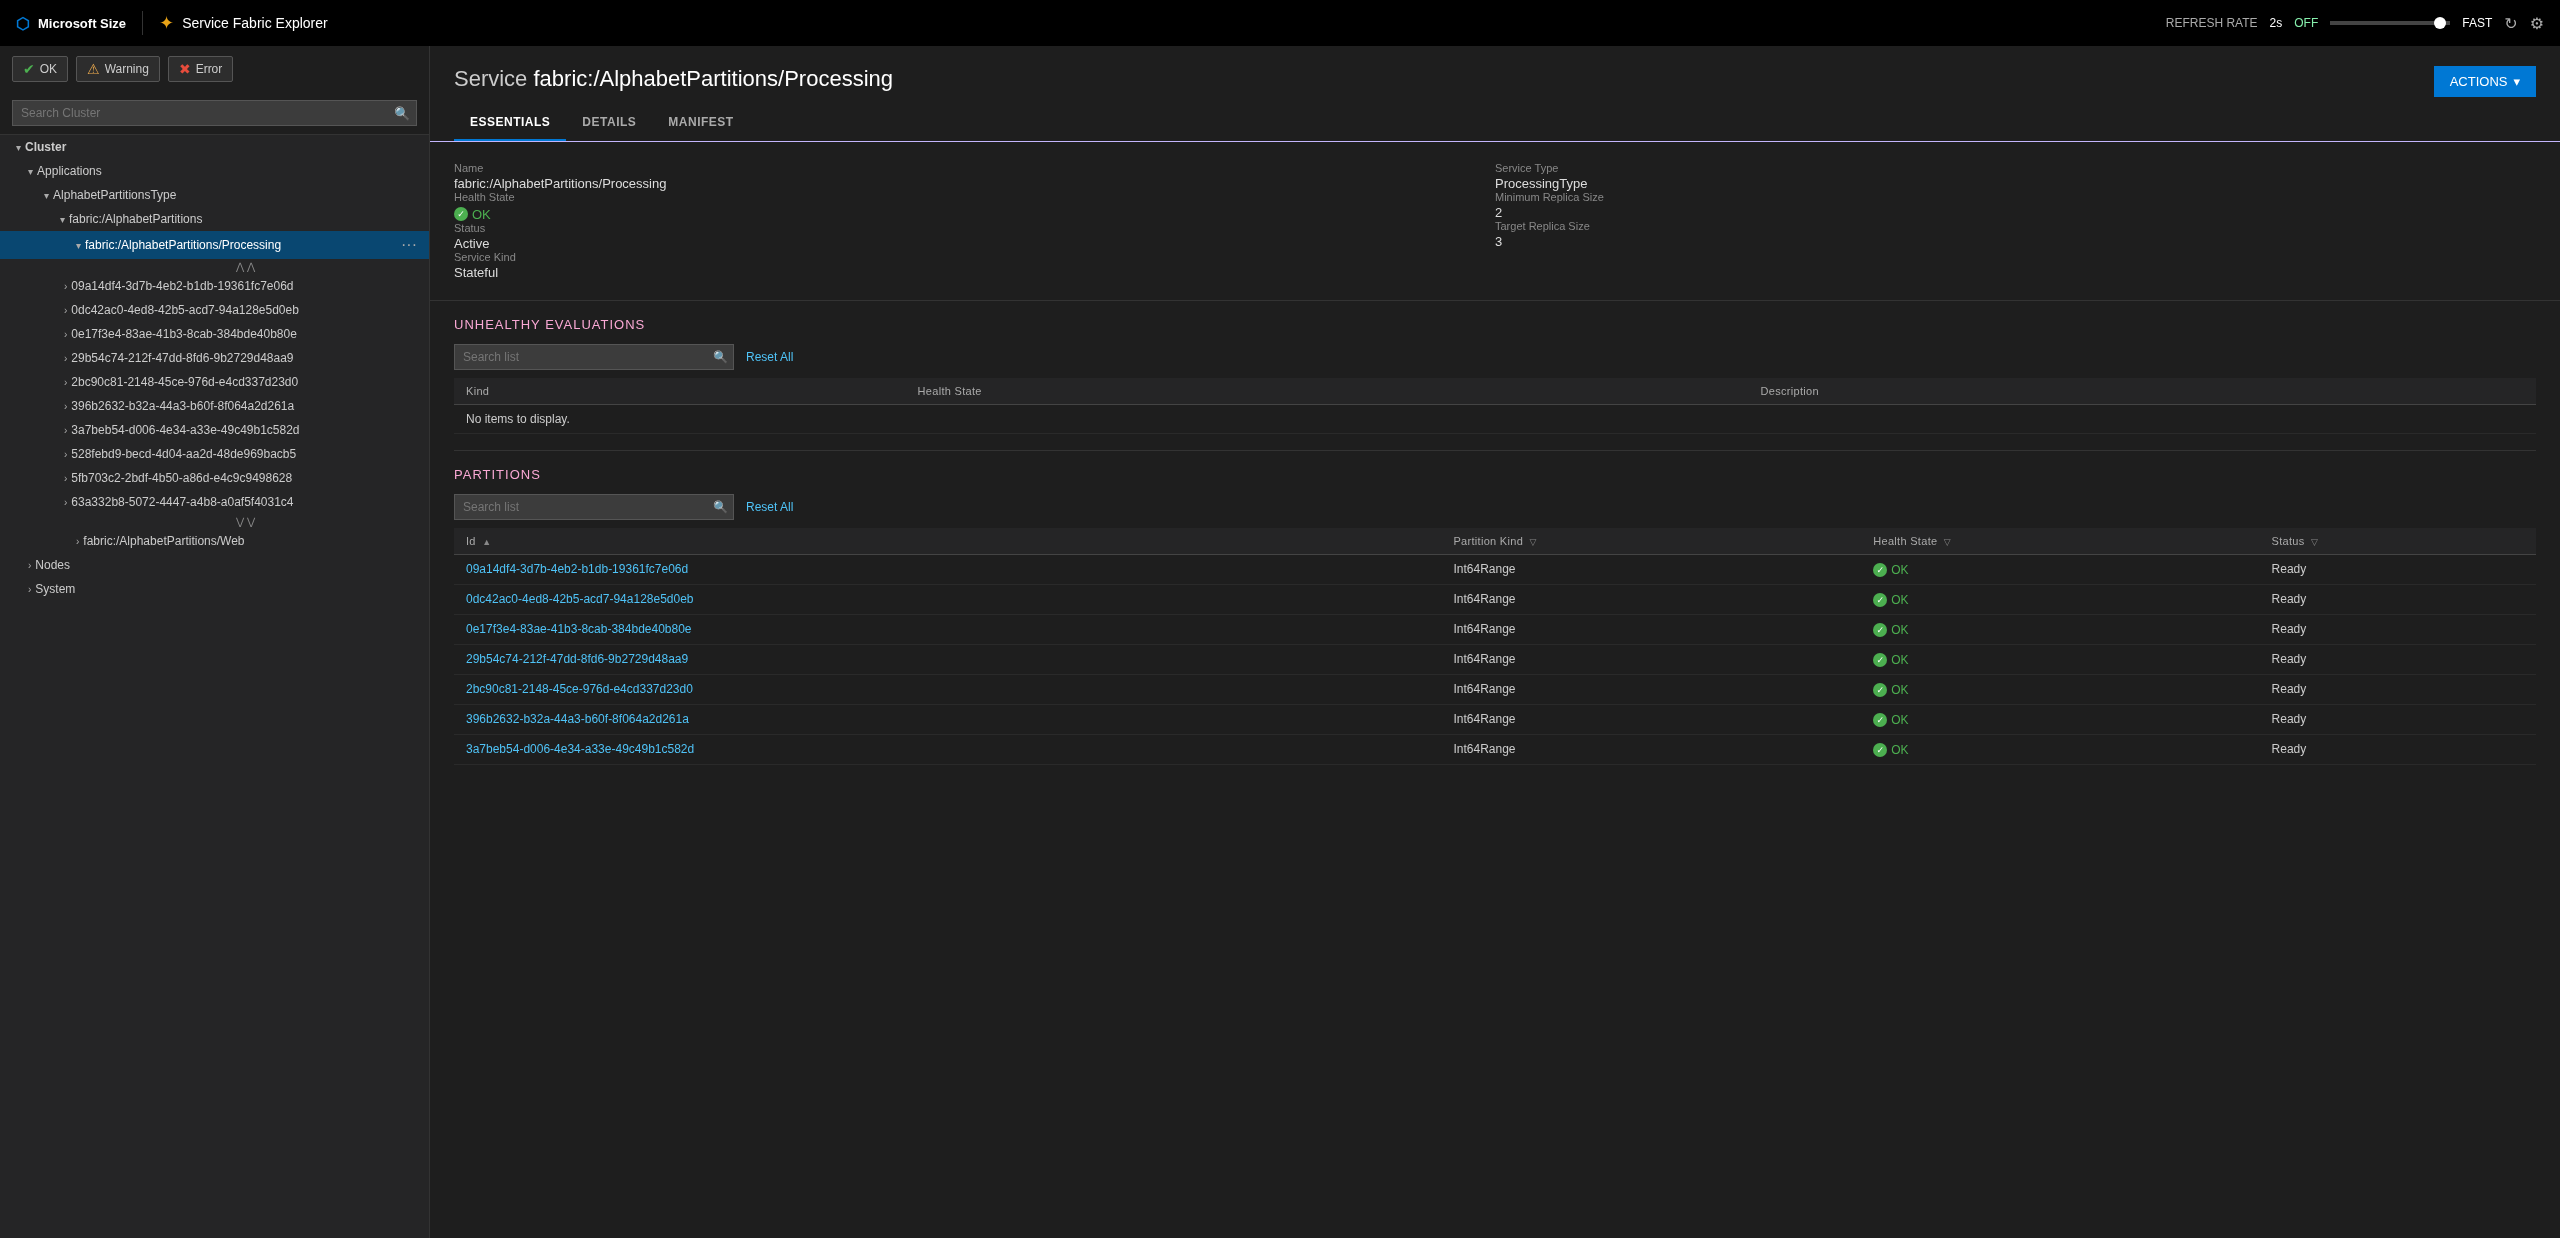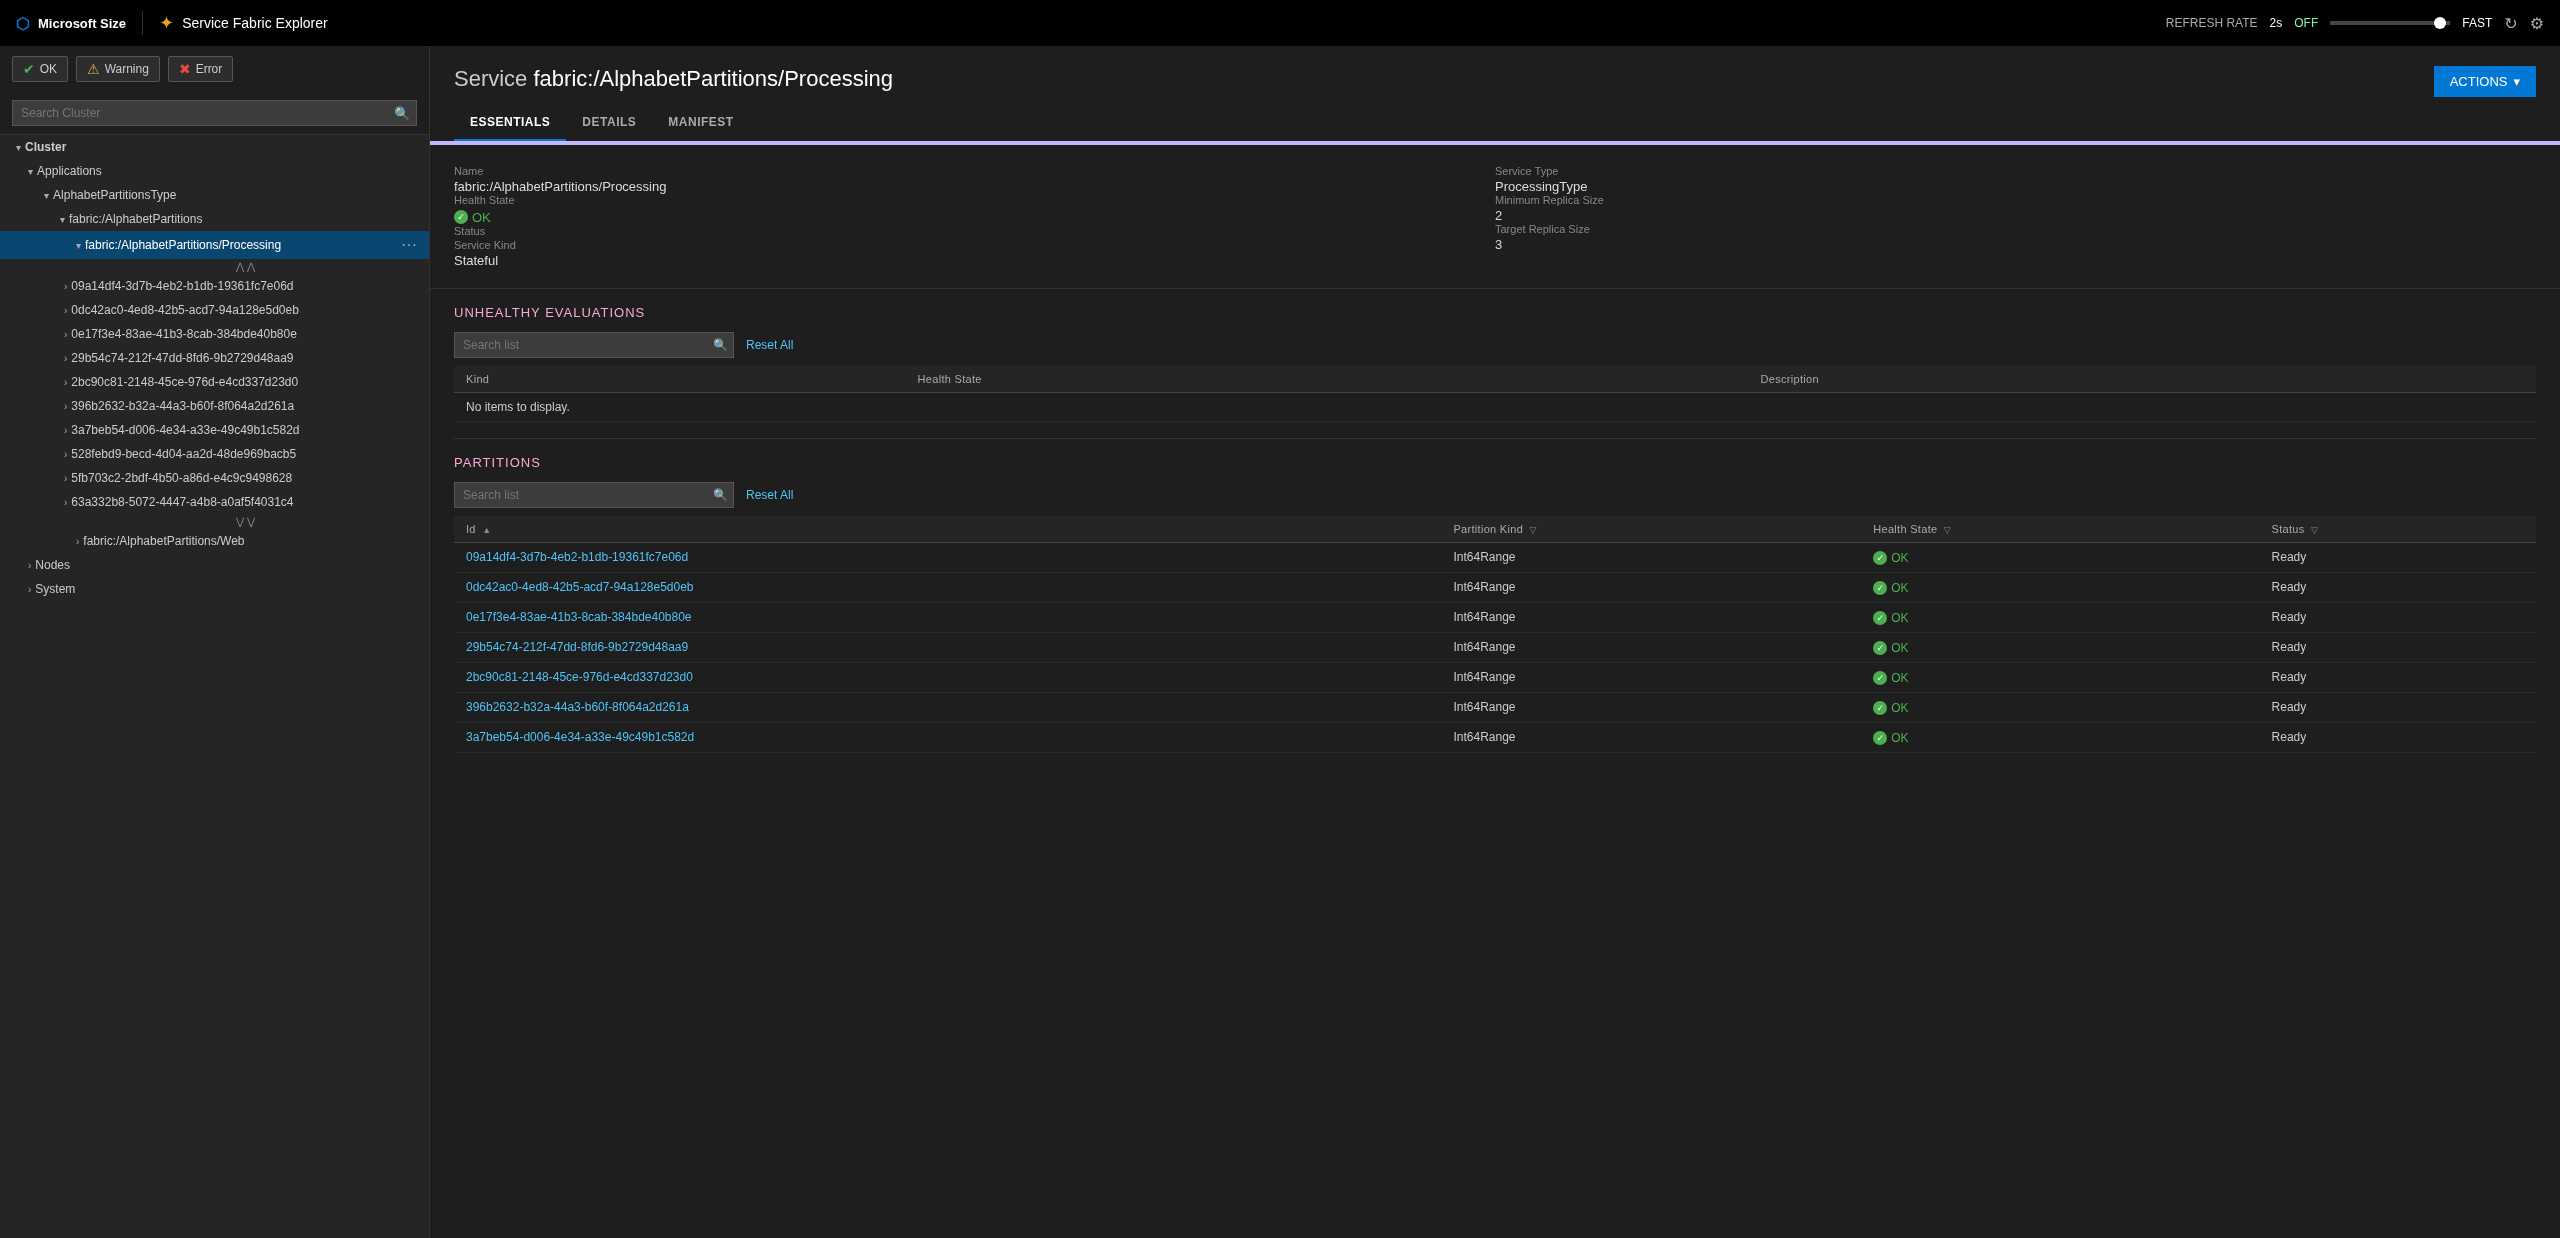--- a/index.html
+++ b/index.html
@@ -69,21 +69,21 @@
     }
     .service-title { font-size: 22px; color: #fff; font-weight: 300; }
     .service-title span { font-weight: 400; }
     .actions-btn {
       background: #0078d4; color: #fff; border: none; padding: 8px 16px; font-size: 13px; cursor: pointer;
       display: flex; align-items: center; gap: 6px;
     }
 
     
     .tabs {
-      display: flex; padding: 0 24px; border-bottom: 4px solid #c4b5fd; margin-top: 8px;
+      display: flex; padding: 0 24px; border-bottom: 1px solid #c4b5fd; margin-top: 8px;
     }
     .tab {
       padding: 10px 16px; cursor: pointer; font-size: 12px; color: #aaa; letter-spacing: 0.5px;
       text-transform: uppercase; border-bottom: 2px solid transparent; font-weight: 600;
     }
     .tab.active { color: #fff; border-bottom: 2px solid #0078d4; }
 
     
     .essentials-grid {
       display: grid; grid-template-columns: 1fr 1fr; gap: 0; padding: 20px 24px;
@@ -318,20 +318,21 @@
         </div>
         <div class="field-group">
           <div class="field-label">Health State</div>
           <div class="field-value ok-badge">
             <span class="ok-dot">✓</span>
             <span>OK</span>
           </div>
         </div>
         <div class="field-group">
           <div class="field-label">Status</div>
+          <div class="field-value">Active</div>
         </div>
         <div class="field-group">
           <div class="field-label">Service Kind</div>
           <div class="field-value">Stateful</div>
         </div>
       </div>
       <div class="essentials-right">
         <div class="field-group">
           <div class="field-label">Service Type</div>
           <div class="field-value">ProcessingType</div>

